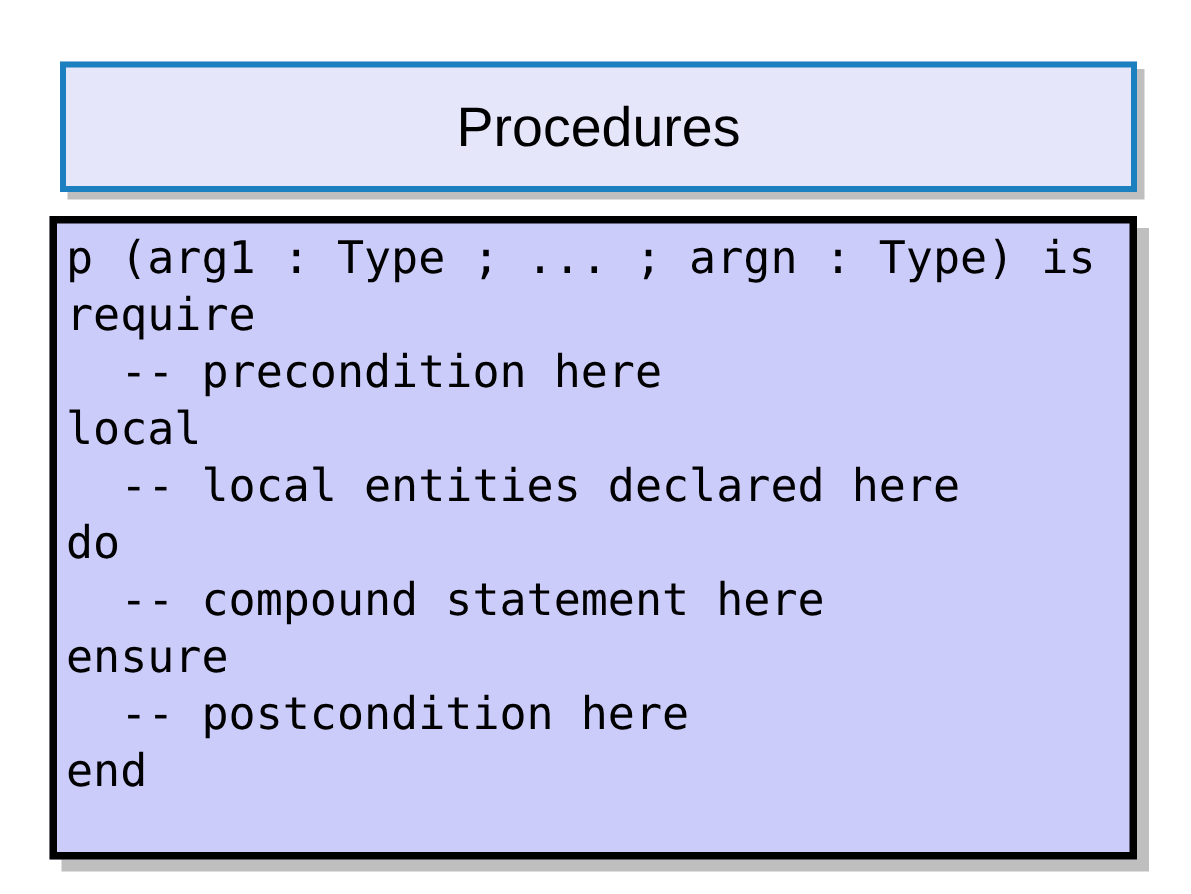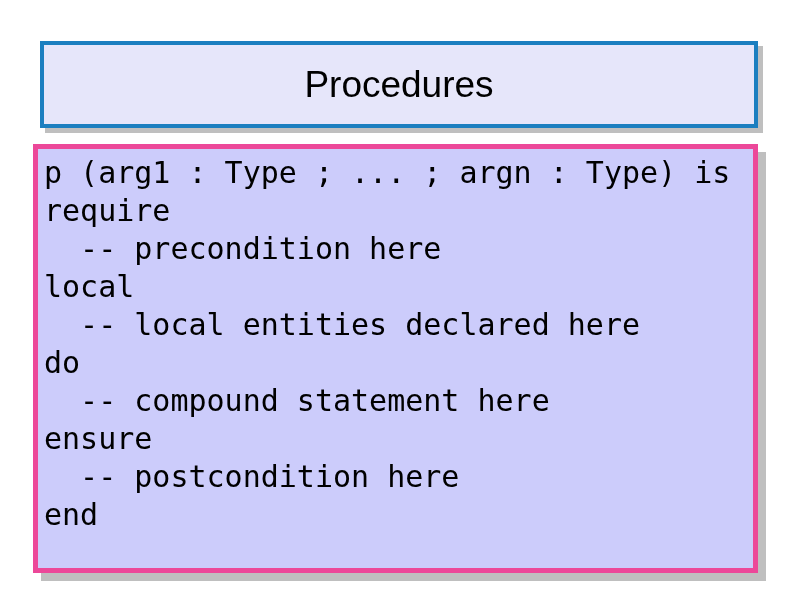--- a/index.html
+++ b/index.html
@@ -53,21 +53,21 @@
 
   
   #code-box {
     position: absolute;
     left: 33px;
     top: 130px;
     width: 725px;
     height: 429px;
     box-sizing: border-box;
     background: #ccccfb;
-    border: 5px solid #ec4899;
+    border: 5px solid #000000;
     box-shadow: 8px 8px 0 0 #bfbfbf;
     overflow: hidden;
   }
   #code-text {
     position: absolute;
     left: 6px;
     top: 5px;
     margin: 0;
     font-family: "DejaVu Sans Mono", monospace;
     font-size: 30px;

